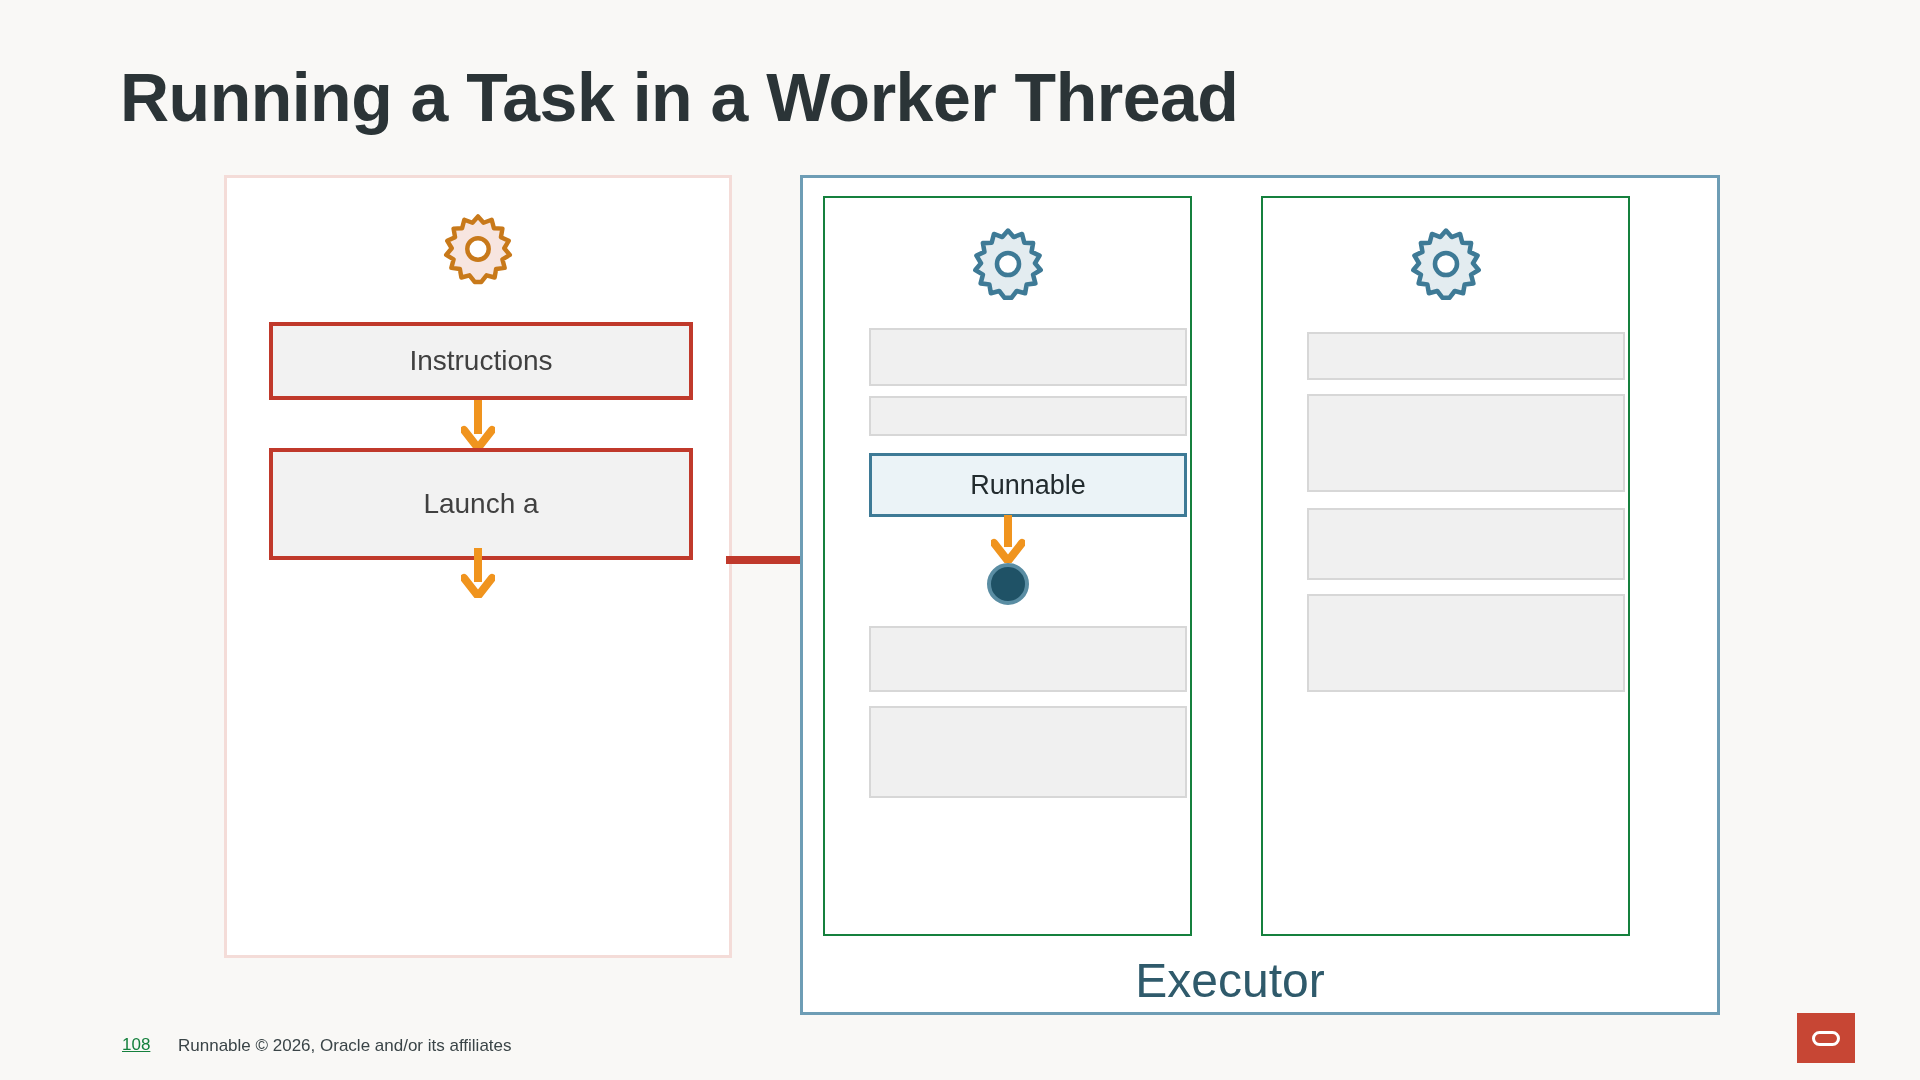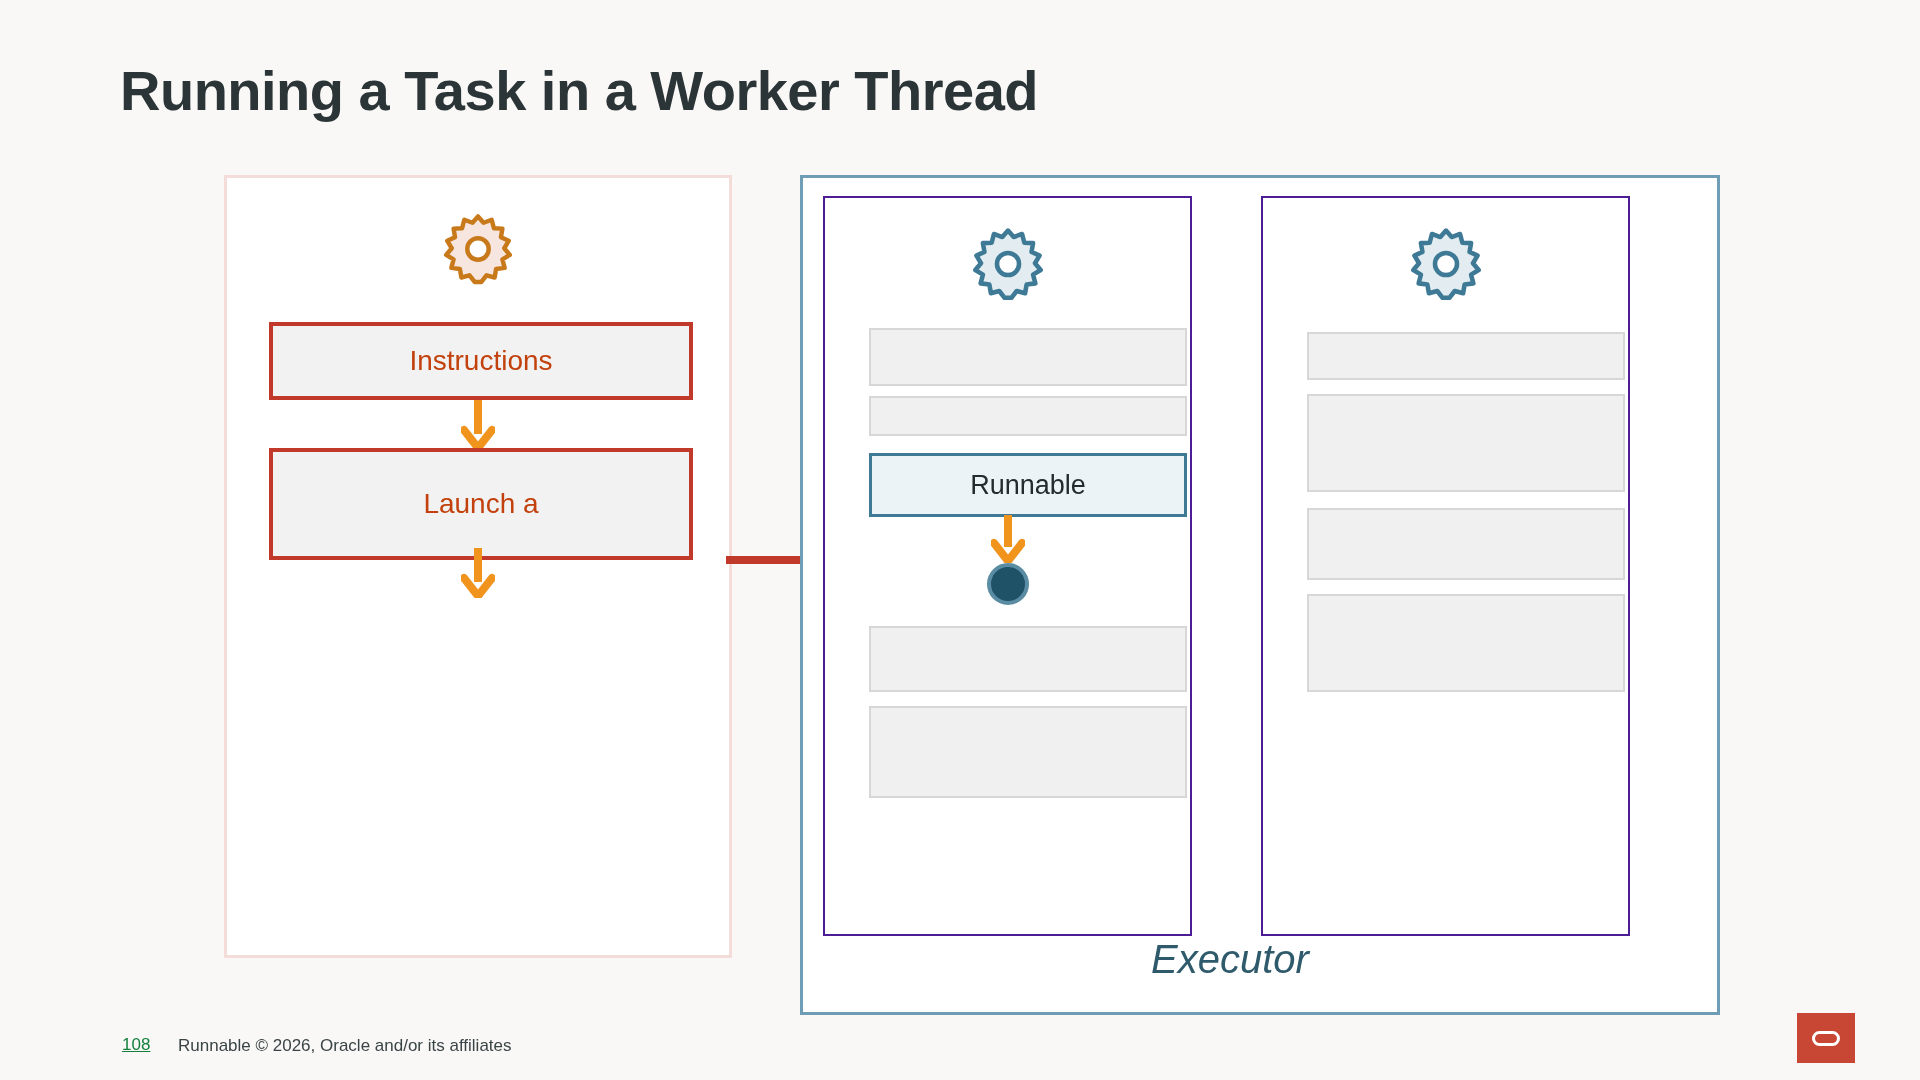--- a/index.html
+++ b/index.html
@@ -13,21 +13,21 @@
     font-family: "Liberation Sans", sans-serif;
     overflow: hidden;
     position: relative;
   }
 
   
   #slide-title {
     position: absolute;
     left: 120px;
     top: 58px;
-    font-size: 56px;
+    font-size: 68px;
     font-weight: bold;
     color: #2B3437;
     letter-spacing: -0.5px;
     white-space: nowrap;
   }
 
   
   #caller-panel {
     position: absolute;
     left: 224px;
@@ -49,34 +49,33 @@
     background: #FFFFFF;
     border: 3px solid #6E9DB5;
     box-sizing: border-box;
   }
   .thread-column {
     position: absolute;
     top: 18px;
     width: 369px;
     height: 740px;
     background: #FFFFFF;
-    border: 2px solid #4c1d95;
+    border: 2px solid #15803d;
     box-sizing: border-box;
   }
   #thread-column-1 { left: 20px; }
   #thread-column-2 { left: 458px; }
 
   #executor-label {
     position: absolute;
     left: 0;
     right: 60px;
-    bottom: 30px;
+    bottom: 4px;
     text-align: center;
-    font-size: 40px;
-    font-style: italic;
+    font-size: 48px;
     color: #2F5A6B;
   }
 
   
   .gear-icon { position: absolute; }
   #caller-gear { left: 50%; top: 34px; transform: translateX(-50%); }
   .thread-gear { left: 50%; top: 28px; transform: translateX(-50%); }
 
   
   .process-box {
@@ -84,21 +83,21 @@
     left: 42px;
     width: 424px;
     background: #F2F2F2;
     border: 4px solid #C0392B;
     box-sizing: border-box;
     display: flex;
     align-items: center;
     justify-content: center;
     text-align: center;
     font-size: 28px;
-    color: #c2410c;
+    color: #404040;
     line-height: 1.24;
     padding: 4px 6px;
   }
   #box-instructions      { top: 144px; height: 78px; }
   #box-launch-task       { top: 270px; height: 112px; }
   #box-more-instructions { top: 418px; height: 78px; }
 
   
   .v-arrow {
     position: absolute;

